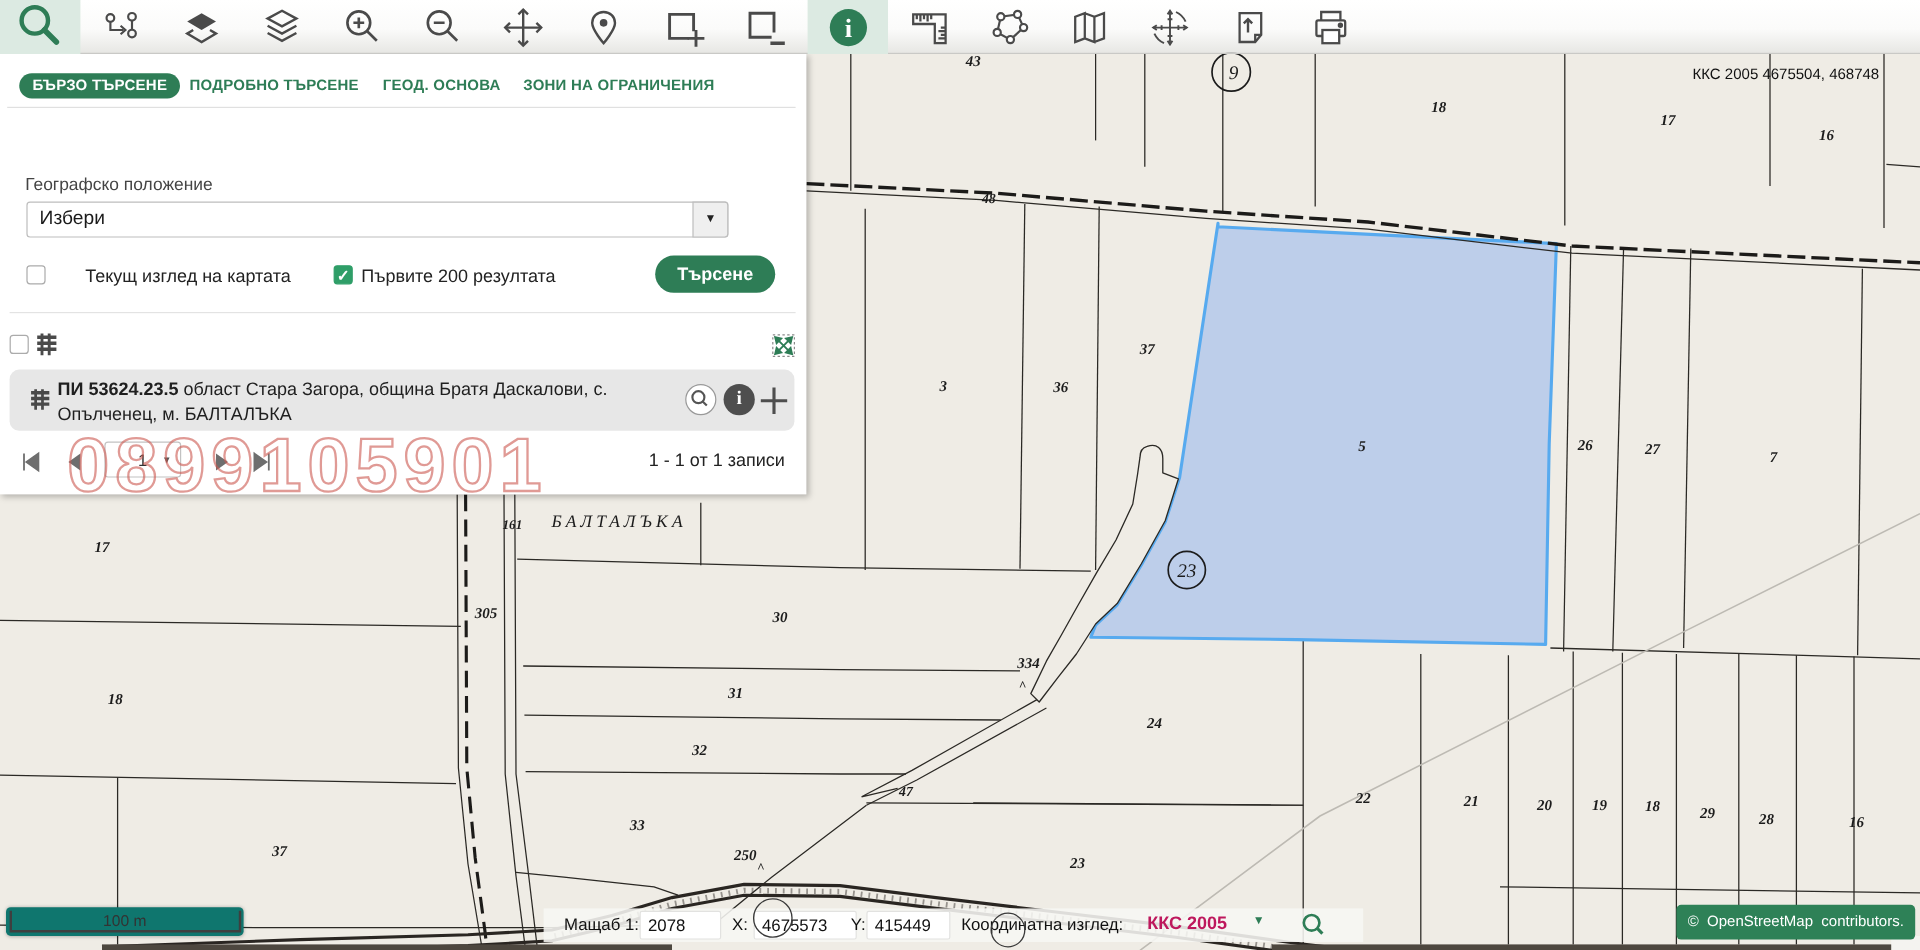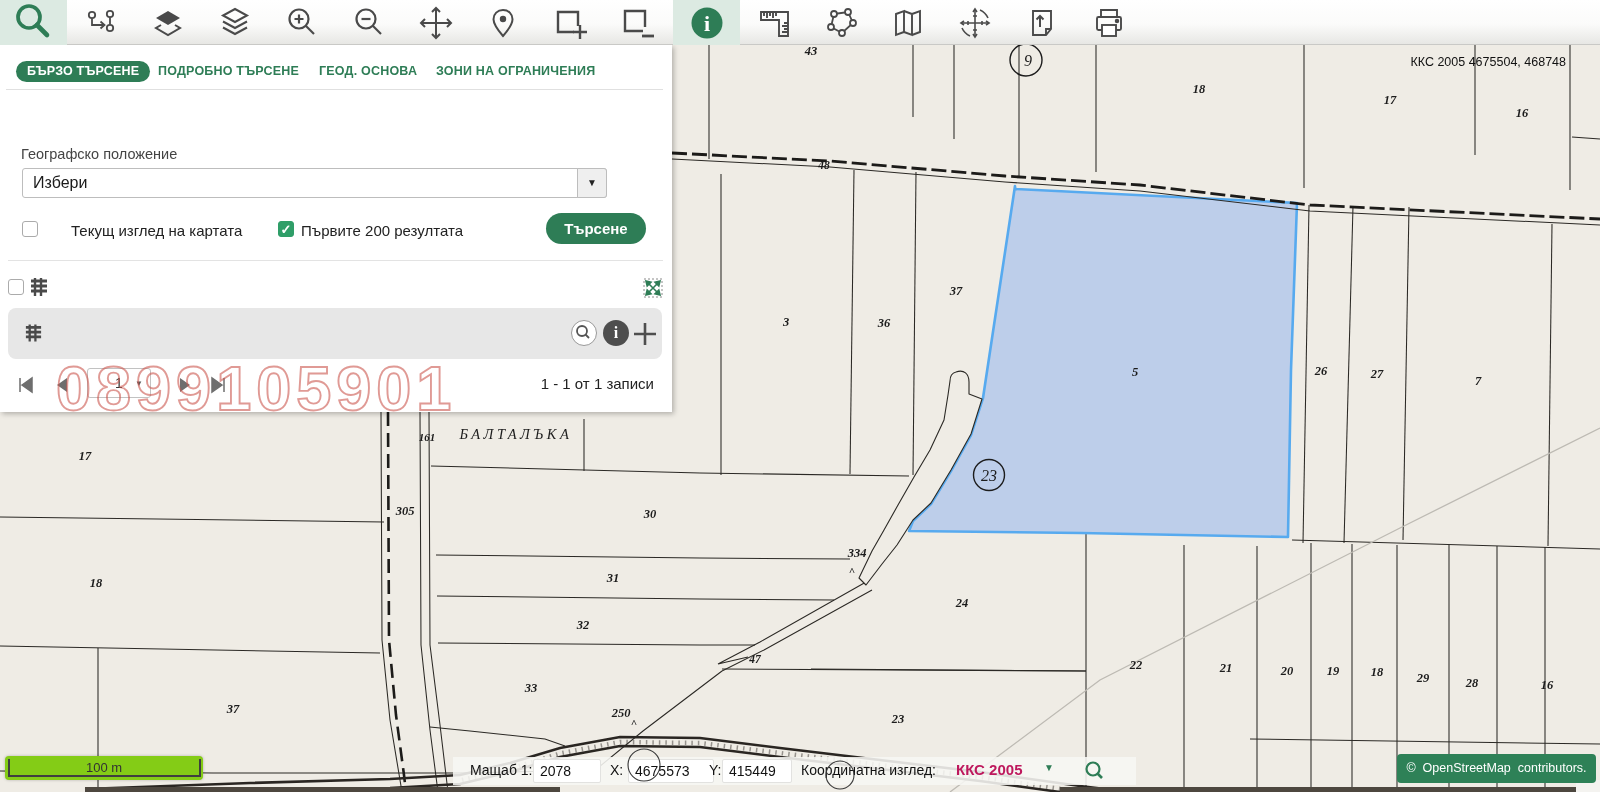--- a/index.html
+++ b/index.html
@@ -36,21 +36,21 @@
   #resultrow { position:absolute; left:8px; top:263px; width:654px; height:51px; background:#e7e7e7; border-radius:8px; }
   .rtext { position:absolute; left:40px; top:6px; width:470px; font-size:15px; color:#1f1f1f; line-height:21px; }
   .cbtn { position:absolute; top:12px; width:26px; height:26px; border-radius:50%; }
   #wm { position:absolute; left:56px; top:352px; font-size:63px; font-weight:bold; letter-spacing:2px;
     color:transparent; -webkit-text-stroke:1.9px rgba(203,86,79,0.60); letter-spacing:5px; z-index:6; }
   .pgtxt { position:absolute; font-size:15px; color:#222; }
   #pginput { position:absolute; left:87px; top:323px; width:64px; height:30px; border:1px solid #c2c2c2;
     border-radius:3px; background:#fff; font-size:14px; color:#333; line-height:28px; text-align:center; }
   #pginput span { line-height:30px; }
   
-  #scalebar { position:absolute; left:5px; top:756px; width:198px; height:24px; background:#84cc16;
+  #scalebar { position:absolute; left:5px; top:756px; width:198px; height:24px; background:#0f766e;
     border-radius:4px; box-shadow:0 0 3px rgba(0,0,0,0.25); z-index:4; }
   #coordbar { position:absolute; left:453px; top:757px; width:683px; height:28px; background:rgba(247,247,244,0.88);
     z-index:4; font-size:14px; color:#111; }
   .cinput { position:absolute; top:2px; height:24px; background:#fff; border:1px solid #e2e2e0; border-radius:2px;
     font-size:14px; color:#111; line-height:22px; padding-left:6px; }
   .clab { position:absolute; top:5px; }
   #osm { position:absolute; left:1397px; top:754px; width:199px; height:29px; background:#2e8157; border-radius:4px;
     color:#fff; font-size:12.5px; line-height:29px; text-align:center; z-index:4; }
   #osmcorner { position:absolute; left:1576px; top:780px; width:24px; height:12px; background:#f4f3f0; border-radius:4px 0 0 0; z-index:3; }
   #circlayer { position:absolute; left:0; top:0; width:1600px; height:792px; z-index:5; pointer-events:none; }
@@ -338,20 +338,21 @@
       <path d="M3 3 l5 1.2 -3.8 3.8 z M17 17 l-5 -1.2 3.8 -3.8 z M17 3 l-1.2 5 -3.8 -3.8 z M3 17 l1.2 -5 3.8 3.8 z"></path>
     </g>
   </svg>
   <div id="resultrow">
     <svg style="position:absolute; left:16px; top:15px;" width="19" height="20" viewBox="0 0 20 20">
       <g stroke="#4a4a4a" fill="none">
         <path d="M2 4 H18 M2 9 H18 M2 14 H18" stroke-width="3"></path>
         <path d="M6 1 V19 M12 1 V19" stroke-width="2.4"></path>
       </g>
     </svg>
+    <div class="rtext"><b>ПИ 53624.23.5</b> област Стара Загора, община Братя Даскалови, с. Опълченец, м. БАЛТАЛЪКА</div>
     <div class="cbtn" style="left:563px; background:#fff; border:1.5px solid #999;">
       <svg width="23" height="23" viewBox="0 0 23 23">
           <circle cx="10" cy="10" r="5" fill="none" stroke="#555" stroke-width="1.8"></circle>
           <path d="M13.5 13.5 L17 17" stroke="#555" stroke-width="1.8"></path>
         </svg>
     </div>
     <div class="cbtn" style="left:595px; background:#4e4e4e; color:#fff; text-align:center; font-weight:bold; font-size:16px; line-height:26px; font-family:'Liberation Serif',serif;">i</div>
     <svg style="position:absolute; left:624px; top:13px;" width="26" height="26" viewBox="0 0 26 26">
       <path d="M13 2 V24 M2 13 H24" stroke="#4e4e4e" stroke-width="2.6"></path>
     </svg>

